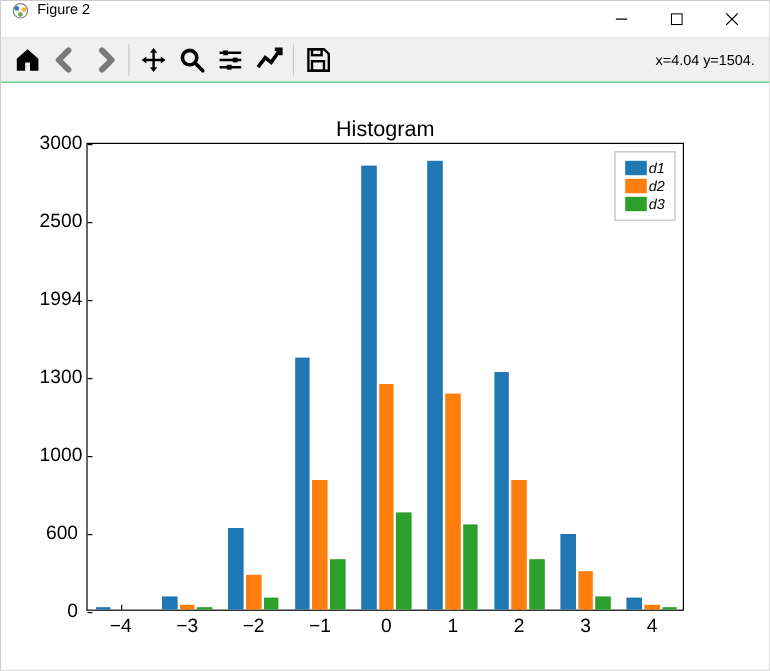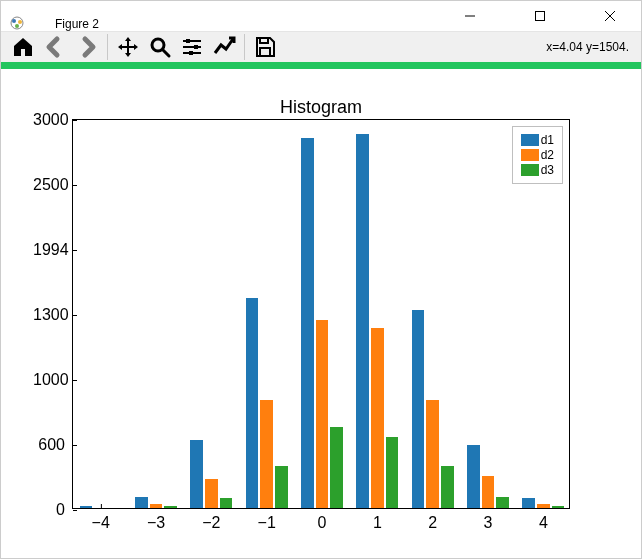--- a/index.html
+++ b/index.html
@@ -1,40 +1,40 @@
 <!DOCTYPE html>
 <html><head>
 <meta charset="utf-8">
 <style>
   * { box-sizing: border-box; }
   html, body { margin:0; padding:0; width:642px; height:559px; font-family:"Segoe UI",Tahoma,sans-serif; font-size:12px; background:#fff; color:#000; overflow:hidden; }
   .window { width:642px; height:559px; display:flex; flex-direction:column; border:1px solid #ccc; background:#fff; }
-  .titlebar { height:30px; display:flex; align-items:flex-end; padding:0 8px; background:#fff;gap:24px; }
+  .titlebar { height:30px; display:flex; align-items:flex-start; padding:0 8px; background:#fff; }
   .titlebar .icon { width:16px; height:16px; margin-right:6px; }
   .titlebar .title { flex:0 0 auto; font-size:12px; }
   .titlebar .spacer { flex:1; }
   .titlebar .winbtn { width:46px; height:30px; display:flex; align-items:center; justify-content:center; }
   .titlebar .winbtn svg { width:10px; height:10px; }
-  .toolbar { height:38px; background:#f0f0f0; border-top:1px solid #e5e5e5; border-bottom:7px solid #22c55e; display:flex; align-items:center; padding:0 6px; }
+  .toolbar { height:38px; background:#f0f0f0; border-top:1px solid #e5e5e5; border-bottom:1px solid #22c55e; display:flex; align-items:center; padding:0 6px; }
   .toolbar .tbtn { width:32px; height:32px; display:flex; align-items:center; justify-content:center; }
   .toolbar .sep { width:1px; height:26px; background:#c8c8c8; margin:0 4px; }
   .toolbar .spacer { flex:1; }
   .toolbar .coords { font-size:12px; padding-right:6px; color:#000; }
   .tbtn svg { width:24px; height:24px; }
   .plot-wrap { flex:1; display:flex; align-items:center; justify-content:center; background:#fff; }
   .plot { position:relative; }
   .chart-title { position:absolute; top:-22px; width:100%; text-align:center; font-size:18px; }
   .axes { position:absolute; left:0; top:0; border:1px solid #000; }
   .ytick, .xtick { position:absolute; font-size:16px; }
   .ytick { right:100%; transform:translateY(-50%); padding-right:8px; text-align:right; width:40px; }
   .ytick::after { content:""; position:absolute; right:-4px; top:50%; width:4px; height:1px; background:#000; }
   .xtick { top:100%; transform:translateX(-50%); padding-top:6px; text-align:center; }
   .xtick::before { content:""; position:absolute; left:50%; top:-4px; width:1px; height:4px; background:#000; }
   .legend { position:absolute; right:6px; top:6px; border:1px solid #bfbfbf; background:#fff; padding:5px 8px; font-size:12px; }
-  .legend-row { display:flex; align-items:center; gap:2px; margin:1px 0; }
+  .legend-row { display:flex; align-items:center; gap:2px; margin:1px 0;font-style:italic; }
   .swatch { width:18px; height:12px; }
   .bar { position:absolute; bottom:0; }
 </style>
 </head>
 <body>
 
 <div class="window">
 
   <div class="titlebar">
     <span class="icon">

